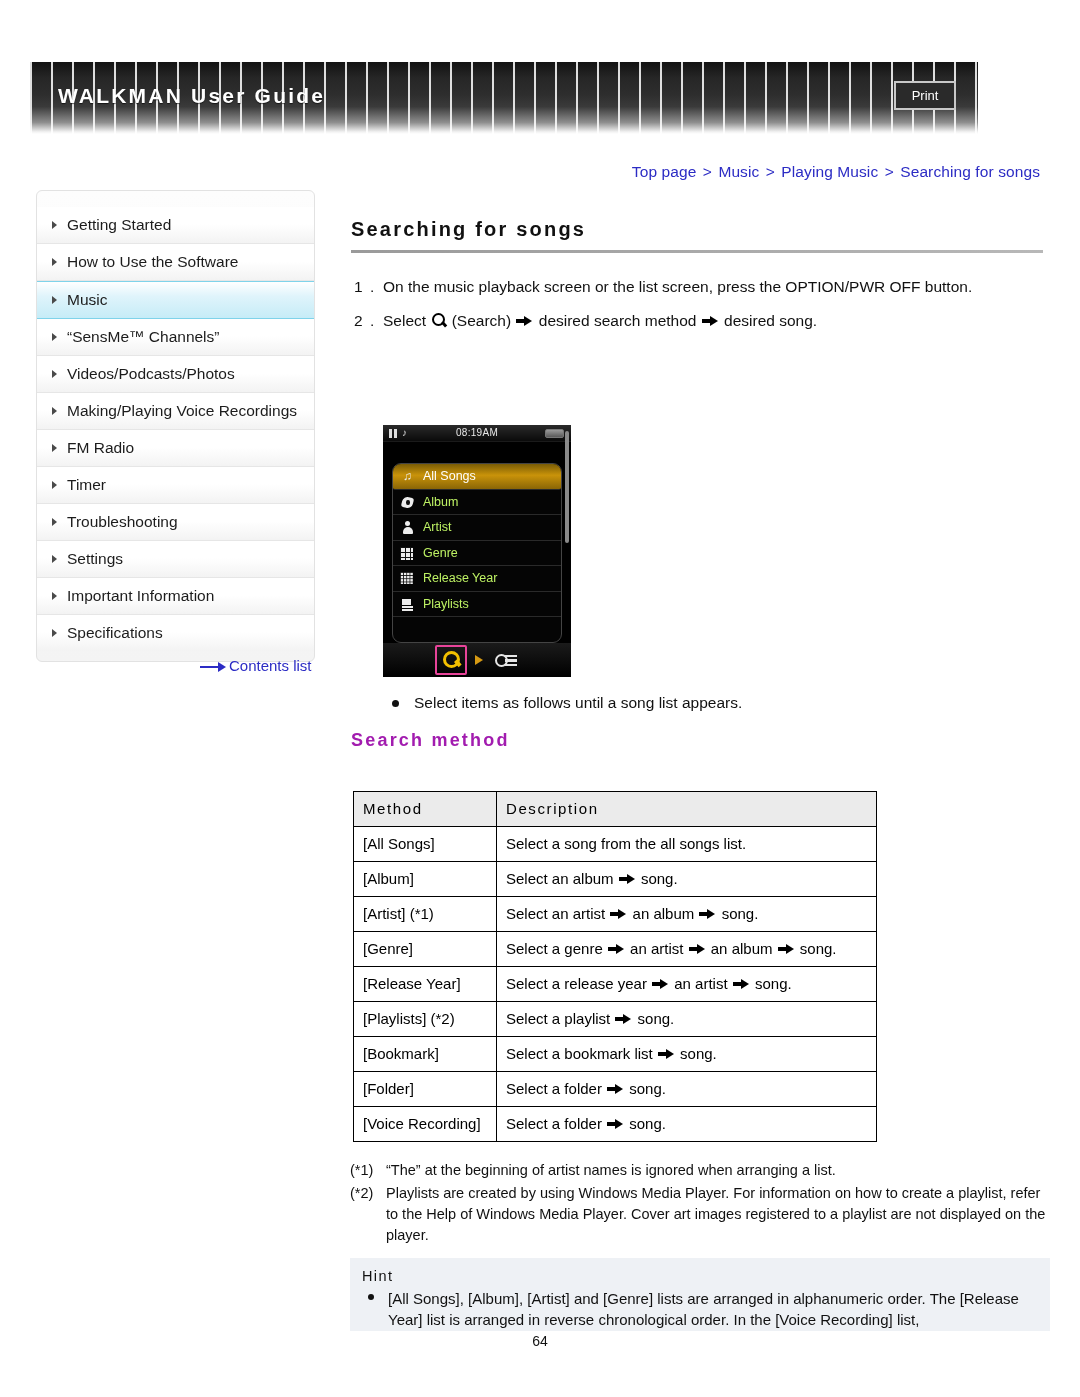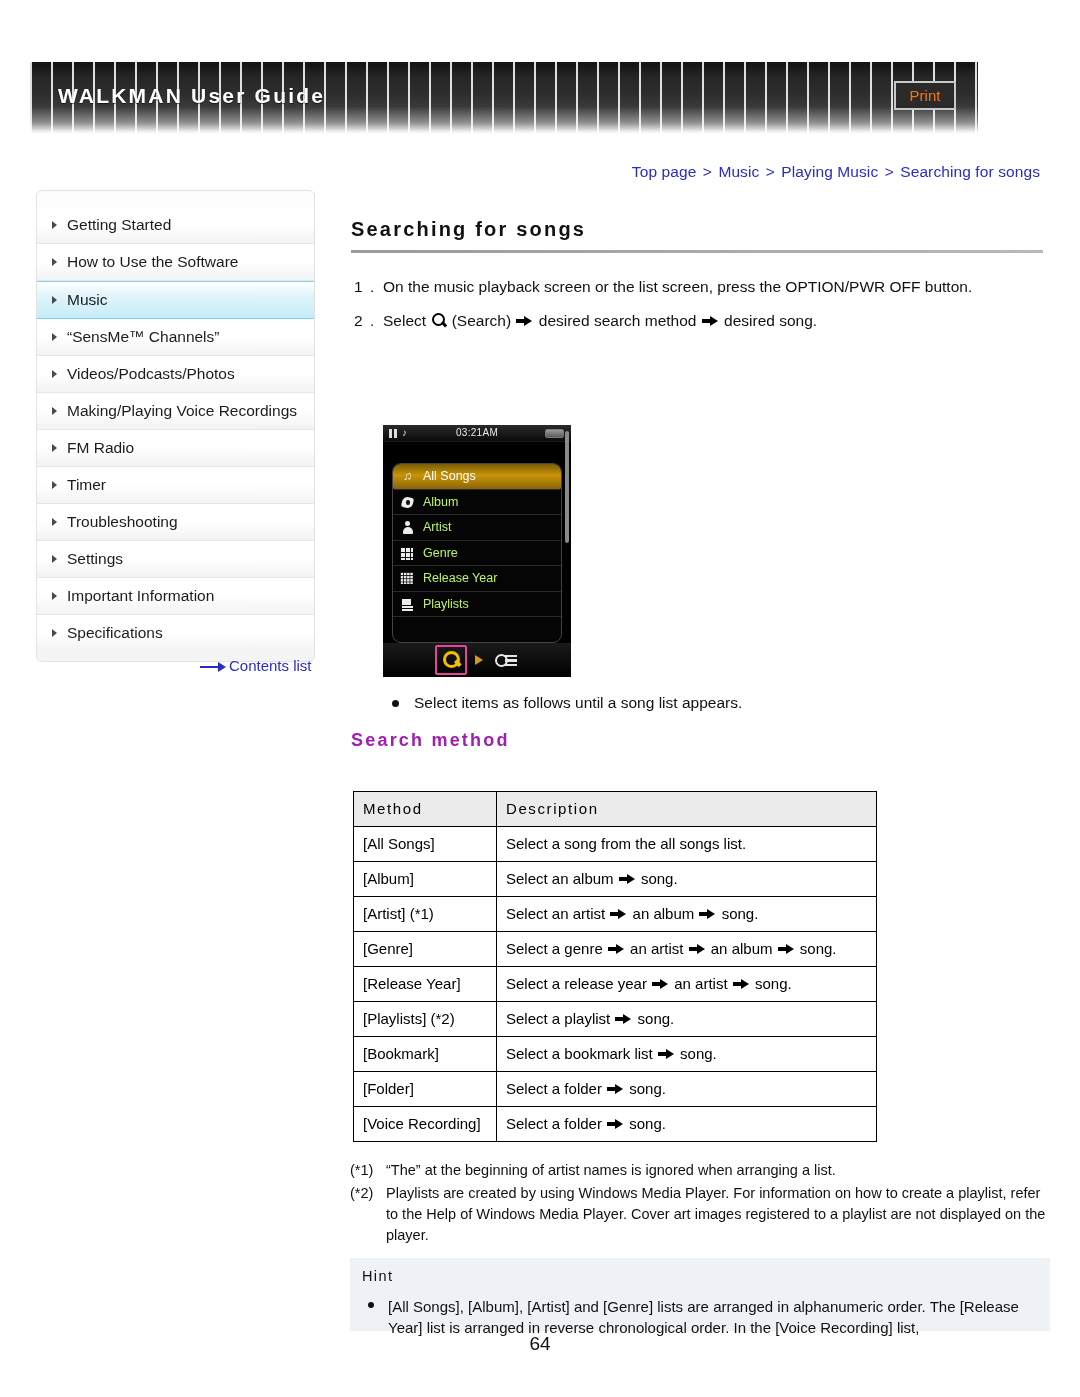--- a/index.html
+++ b/index.html
@@ -44,22 +44,22 @@
     font-weight: bold;
     text-shadow: 0 1px 1px rgba(0,0,0,0.6);
     white-space: nowrap;
   }
   #print-button {
     position: absolute;
     right: 22px; top: 19px;
     width: 62px; height: 29px;
     background: #2a2a2a;
     border: 2px solid #c8c8c8;
-    color: #f97316;
-    font-size: 15px;
+    color: #ffffff;
+    font-size: 13px;
     line-height: 25px;
     text-align: center;
     cursor: pointer;
   }
 
   
   #breadcrumb {
     position: absolute;
     right: 40px; top: 163px;
     font-size: 15.5px;
@@ -461,38 +461,38 @@
   .fn .mark { position: absolute; left: 0; top: 0; }
 
   
   #hint-box {
     position: absolute;
     left: 350px; top: 1258px;
     width: 700px; height: 73px;
     background: #eef1f5;
     padding: 10px 12px 0 12px;
   }
-  #hint-title { font-size: 14.5px; letter-spacing: 1.4px; color: #111; margin-bottom: 12px; }
+  #hint-title { font-size: 14.5px; letter-spacing: 1.4px; color: #111; margin-bottom: 4px; }
   #hint-text {
     position: relative;
     font-size: 15px; line-height: 21px; color: #111;
     padding-left: 26px;
   }
   #hint-text .dot {
     position: absolute; left: 6px; top: 6px;
     width: 6px; height: 6px; background: #111; border-radius: 50%;
   }
 
   
   #page-number {
     position: absolute;
     left: 0; top: 1333px;
     width: 1080px;
     text-align: center;
-    font-size: 19px;
+    font-size: 14px;
     color: #111;
   }
 </style>
 </head>
 <body>
 
 <div id="header-bar">
   <div id="header-title">WALKMAN User Guide</div>
   <div id="print-button">Print</div>
 </div>
@@ -525,21 +525,21 @@
   </div>
   <div class="step">
     <span class="num">2 .</span><span>Select </span><span class="magnifier"></span><span> (Search) </span><span class="arrowg"></span><span> desired search method </span><span class="arrowg"></span><span> desired song.</span>
   </div>
 </div>
 
 <div id="device">
   <div id="device-statusbar">
     <div id="dev-pause"></div>
     <div id="dev-note">♪</div>
-    <div id="dev-time">03:21AM</div>
+    <div id="dev-time">08:19AM</div>
     <div id="dev-battery"></div>
   </div>
   <div id="dev-listwrap">
       <div class="dev-row sel"><span class="dev-ico ">♫</span><span>All Songs</span></div>
       <div class="dev-row"><span class="dev-ico ico-disc"></span><span>Album</span></div>
       <div class="dev-row"><span class="dev-ico ico-person"></span><span>Artist</span></div>
       <div class="dev-row"><span class="dev-ico ico-grid"></span><span>Genre</span></div>
       <div class="dev-row"><span class="dev-ico ico-cal"></span><span>Release Year</span></div>
       <div class="dev-row"><span class="dev-ico ico-pl"></span><span>Playlists</span></div>
     </div>

